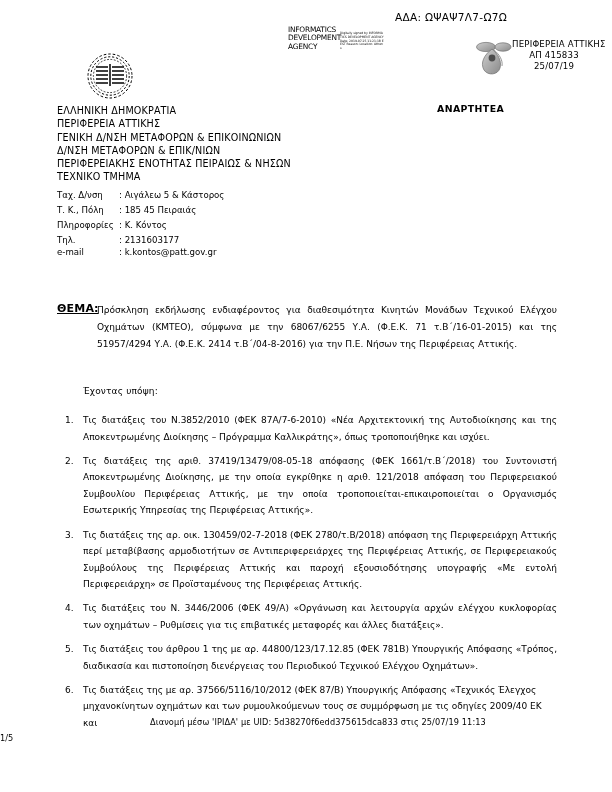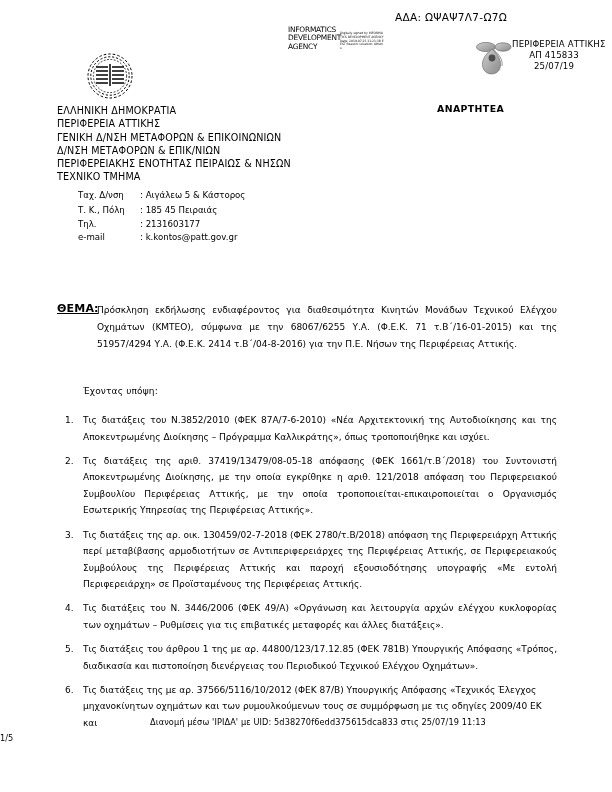--- a/index.html
+++ b/index.html
@@ -124,21 +124,21 @@
 
   
   .contact-block {
     position: absolute;
     left: 57px;
     top: 188px;
     font-size: 8.6px;
     line-height: 15.2px;
     white-space: nowrap;
   }
-  .contact-row { display: block; margin-left: 21px; }
+  .contact-row { display: block; }
   .contact-row.tight { line-height: 12.4px; }
   .c-label {
     display: inline-block;
     width: 62px;
   }
 
   
   .subject {
     position: absolute;
     left: 57px;
@@ -296,20 +296,23 @@
 
   <div class="anartitea">ΑΝΑΡΤΗΤΕΑ</div>
 
   <div class="contact-block">
     <div class="contact-row">
       <span class="c-label">Ταχ. Δ/νση</span><span>: Αιγάλεω 5 &amp; Κάστορος</span>
     </div>
     <div class="contact-row">
       <span class="c-label">Τ. Κ., Πόλη</span><span>: 185 45 Πειραιάς</span>
     </div>
+    <div class="contact-row">
+      <span class="c-label">Πληροφορίες</span><span>: Κ. Κόντος</span>
+    </div>
     <div class="contact-row tight">
       <span class="c-label">Τηλ.</span><span>: 2131603177</span>
     </div>
     <div class="contact-row tight">
       <span class="c-label">e-mail</span><span>: k.kontos@patt.gov.gr</span>
     </div>
   </div>
 
   <div class="subject">
     <div class="subject-label">ΘΕΜΑ:</div>

